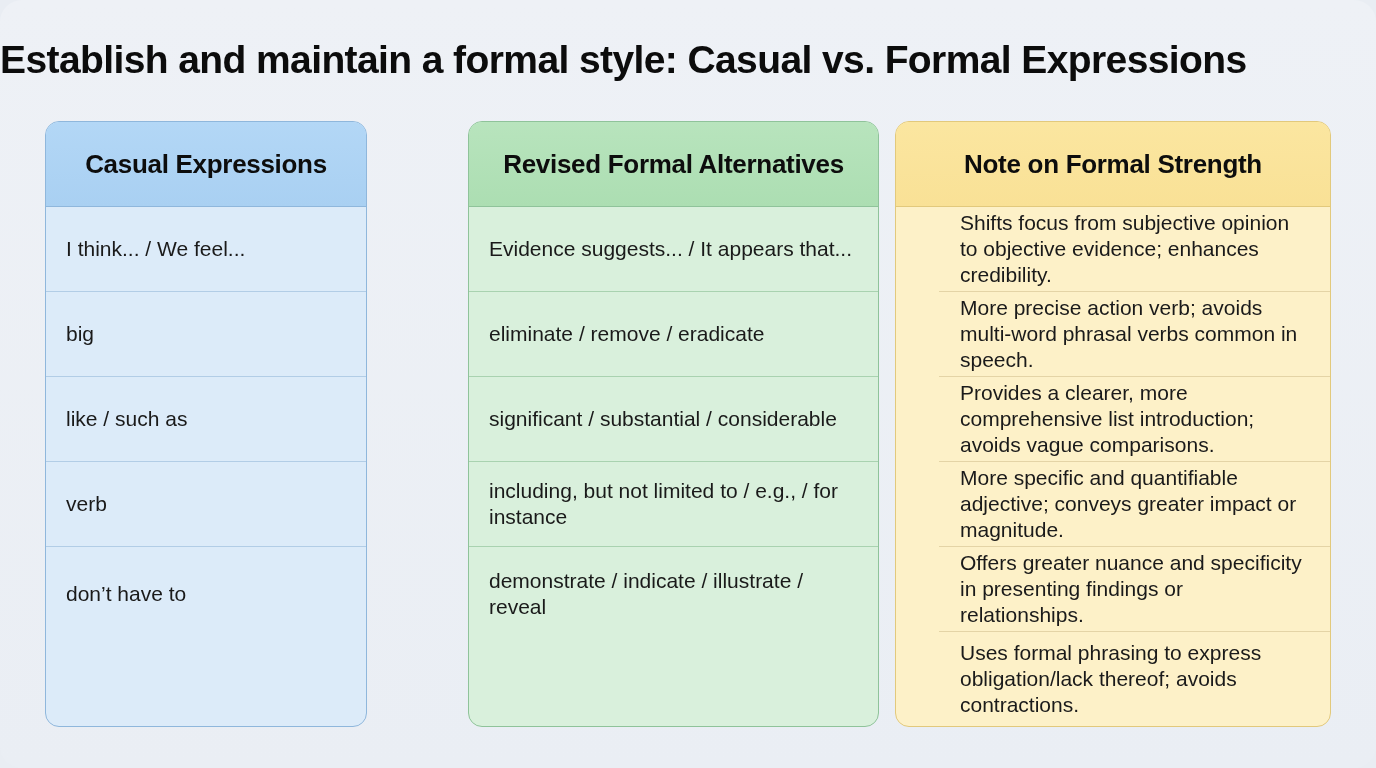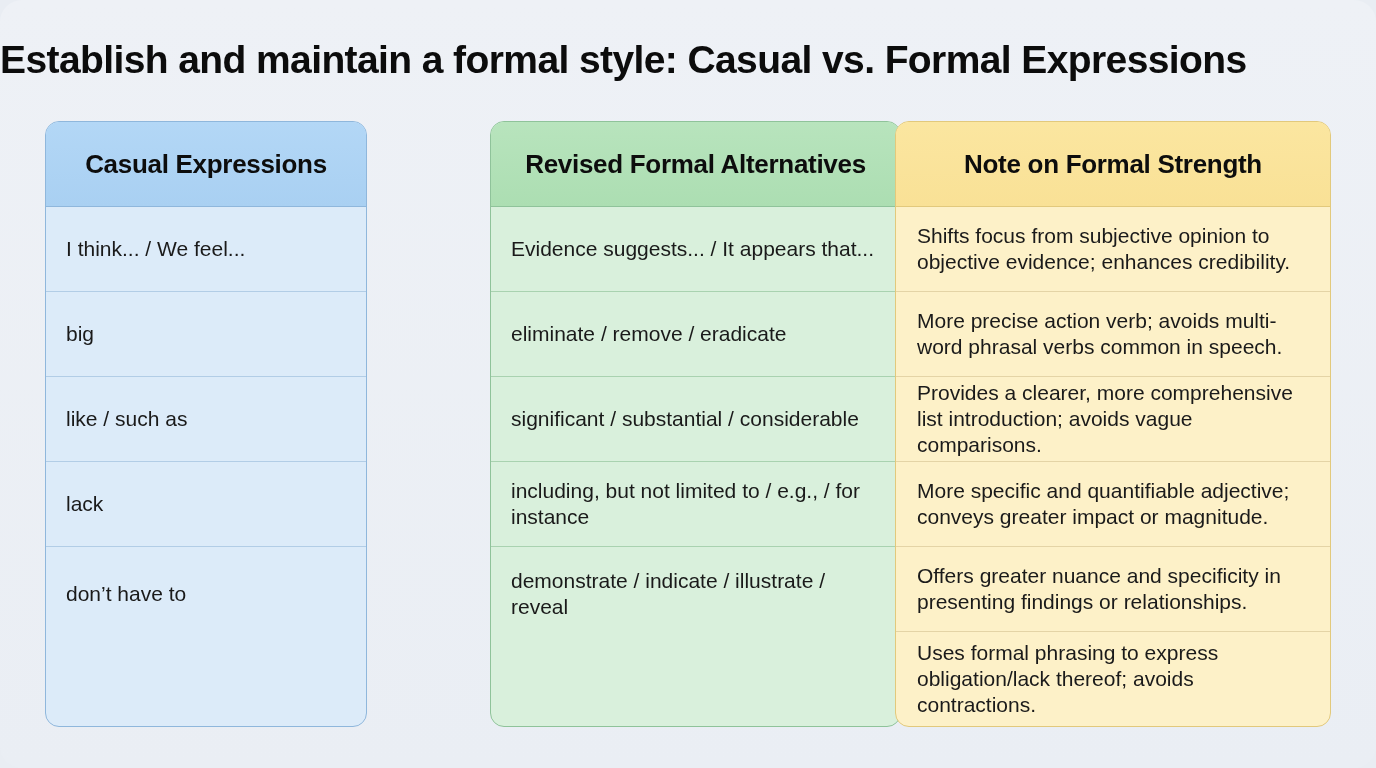--- a/index.html
+++ b/index.html
@@ -32,40 +32,40 @@
     height: 85px; display: flex; align-items: center;
     padding: 0 22px; font-size: 21px; line-height: 26px; color: #1a1a1a;
     border-bottom: 1.3px solid;
   }
   .col .row:last-child { border-bottom: none; height: 93px; }
 
   .c1 { left: 45px; width: 322px; border-color: #8fb7dc; background: #dcebf9; }
   .c1 .head { background: linear-gradient(180deg,#b3d7f6,#a9d0f2); border-color: #8fb7dc; }
   .c1 .row { border-color: #b2cde6; padding-left: 20px; }
 
-  .c2 { left: 468px; width: 411px; border-color: #8fc39a; background: #d9f0dc; margin-left: 22px; }
+  .c2 { left: 468px; width: 411px; border-color: #8fc39a; background: #d9f0dc; }
   .c2 .head { background: linear-gradient(180deg,#b8e4bd,#acdeb2); border-color: #8fc39a; }
   .c2 .row { border-color: #a9d2b0; padding-left: 20px; }
 
   .c3 { left: 895px; width: 436px; border-color: #e2c97c; background: #fdf1c8; }
   .c3 .head { background: linear-gradient(180deg,#fbe6a0,#f9e196); border-color: #e2c97c; }
-  .c3 .row { border-color: #e4d4a6; padding-left: 21px; }
+  .c3 .row { border-color: #e4d4a6; padding-left: 21px; margin-left: 43px; }
 </style>
 </head>
 <body>
 
 <div class="frame">
   <h1 class="title">Establish and maintain a formal style: Casual vs. Formal Expressions</h1>
 
   <div class="col c1">
     <div class="head">Casual Expressions</div>
     <div class="row">I think... / We feel...</div>
     <div class="row">big</div>
     <div class="row">like / such as</div>
-    <div class="row">lack</div>
+    <div class="row">verb</div>
     <div class="row">don’t have to</div>
   </div>
 
   <div class="col c2">
     <div class="head">Revised Formal Alternatives</div>
     <div class="row">Evidence suggests... / It appears that...</div>
     <div class="row">eliminate / remove / eradicate</div>
     <div class="row">significant / substantial / considerable</div>
     <div class="row">including, but not limited to / e.g., / for instance</div>
     <div class="row">demonstrate / indicate / illustrate / reveal</div>

